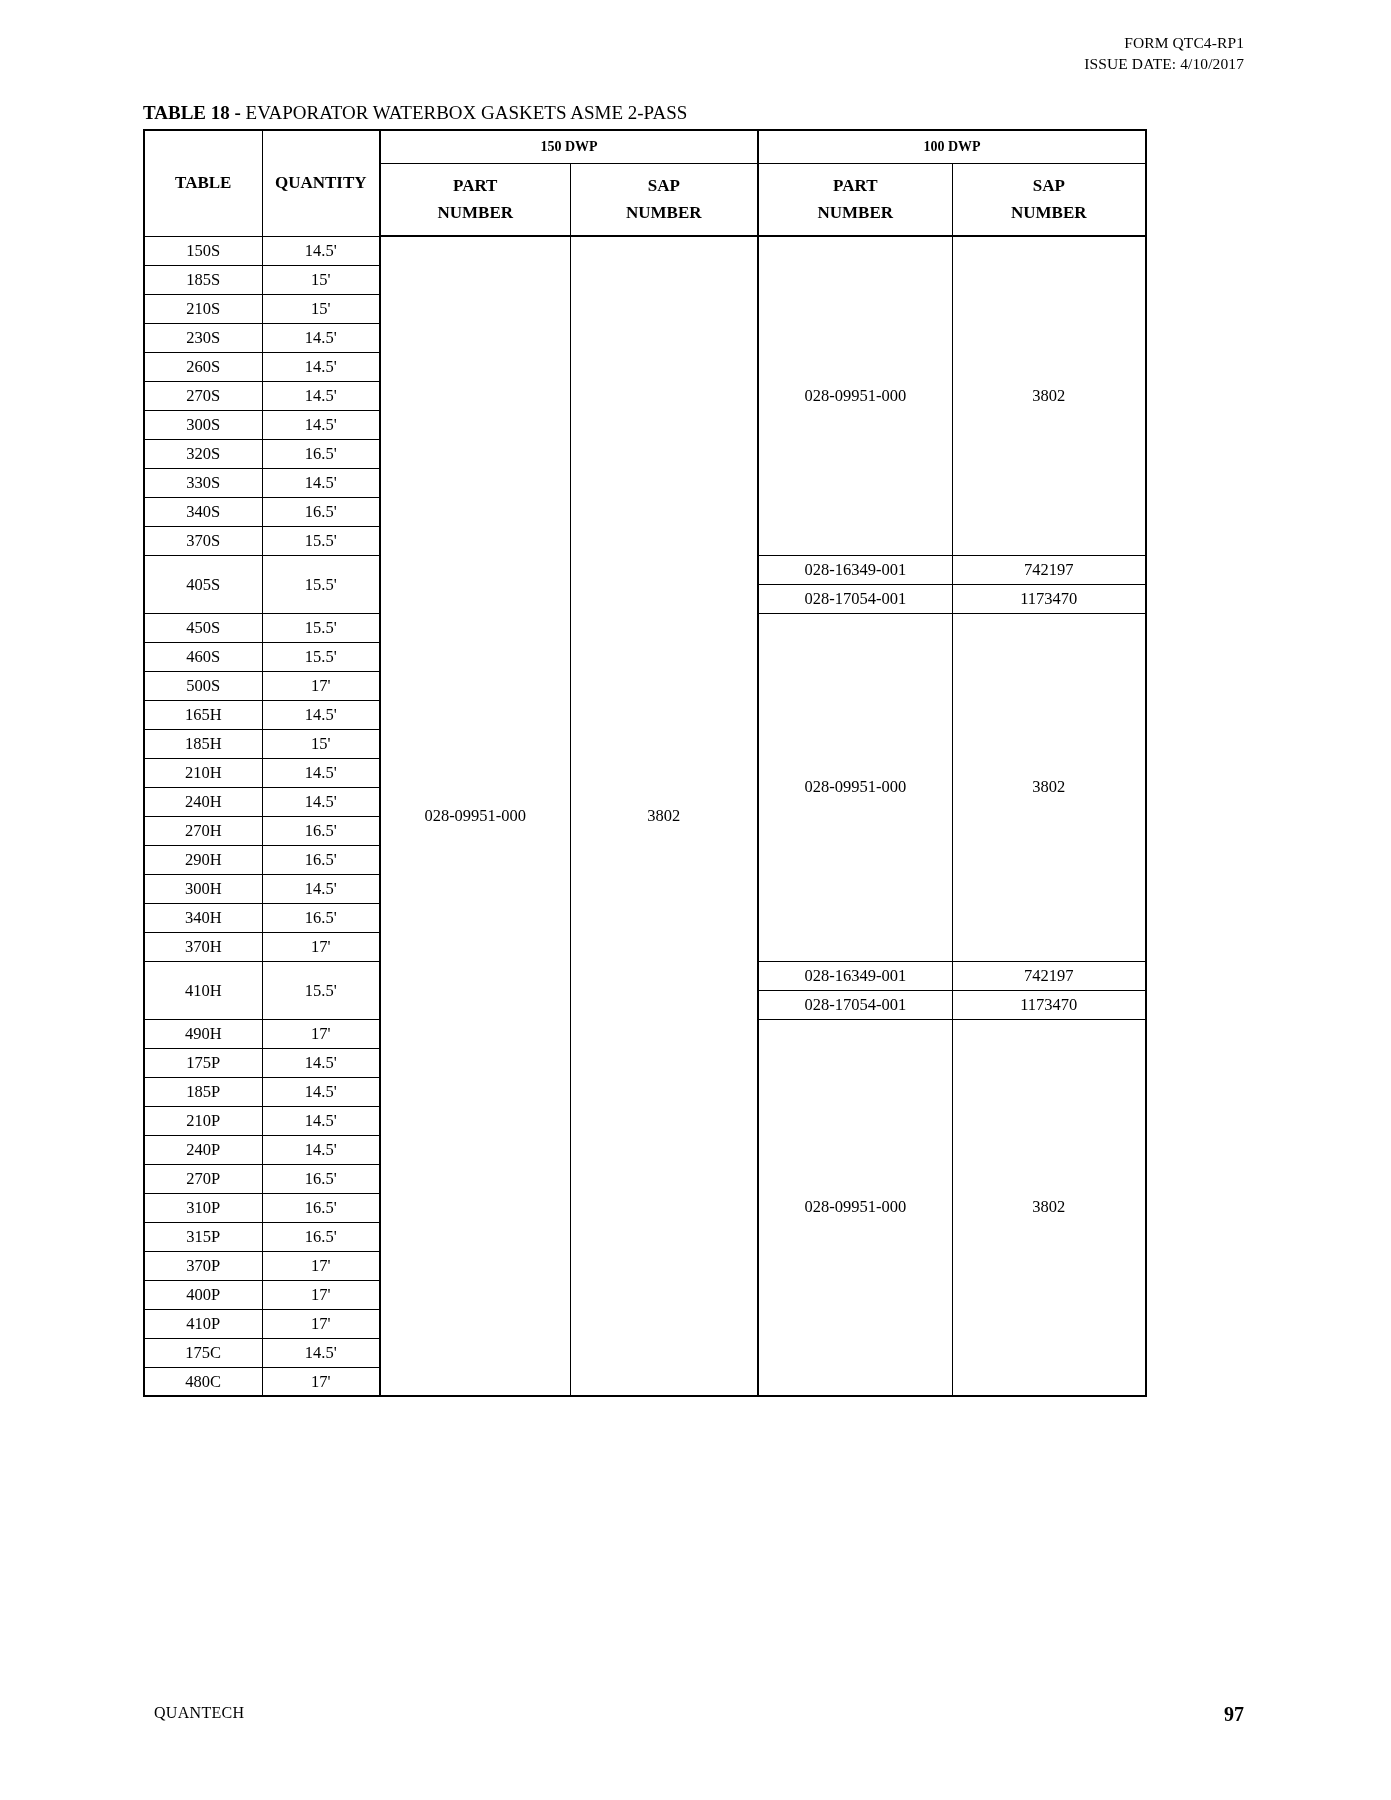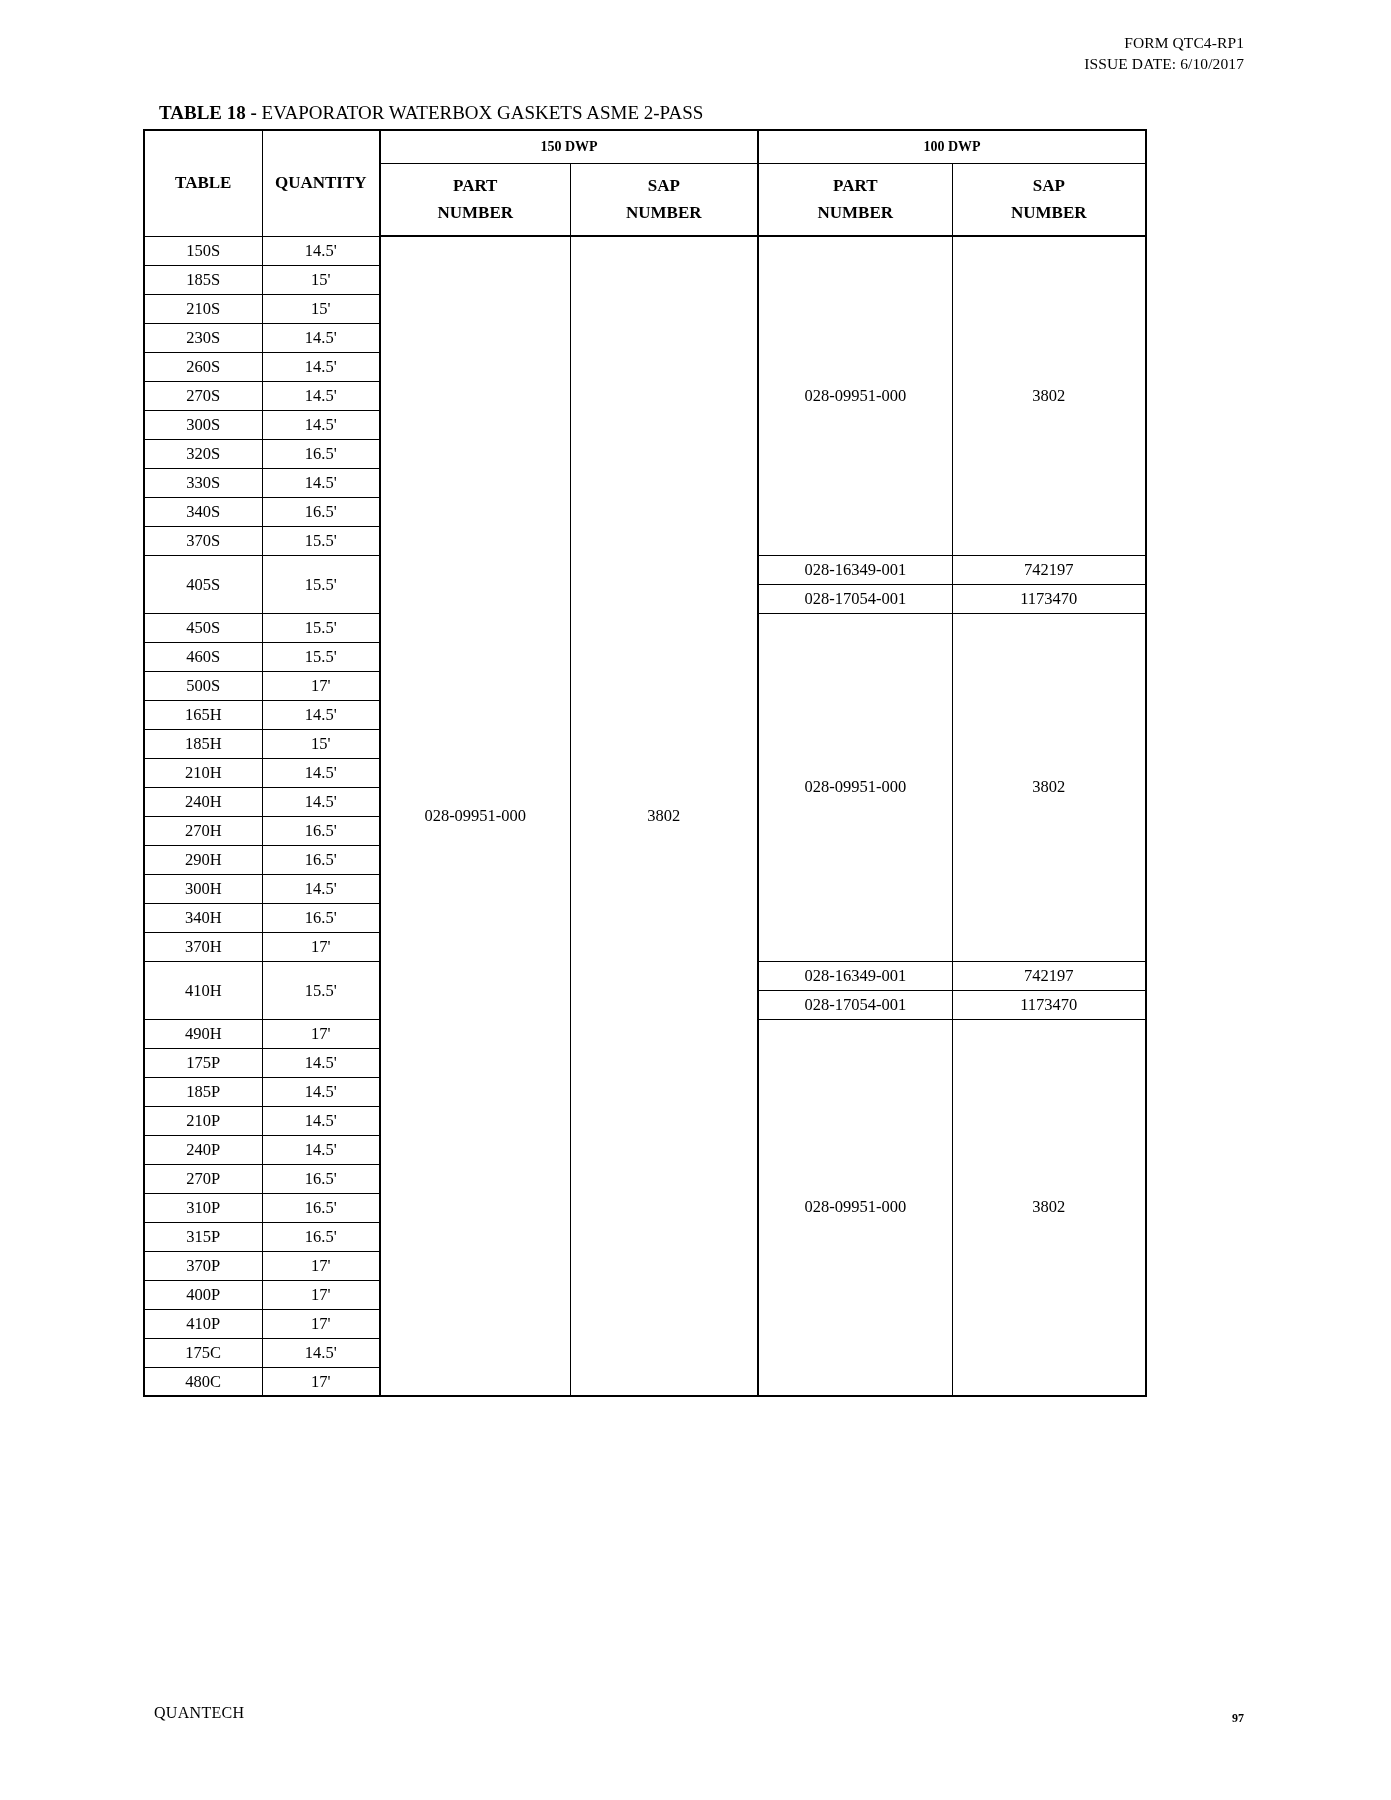--- a/index.html
+++ b/index.html
@@ -37,21 +37,20 @@
   }
 
   
   .table-caption {
     position: absolute;
     top: 101px;
     left: 143px;
     font-size: 19px;
     line-height: 24px;
     white-space: nowrap;
-    margin-left: 16px;
   }
   .table-caption .caption-label { font-weight: bold; }
   .table-caption .caption-text  { font-weight: normal; }
 
   
   .gasket-table {
     position: absolute;
     top: 129px;
     left: 143px;
     width: 1002px;
@@ -109,33 +108,33 @@
     position: absolute;
     left: 154px;
     bottom: 78px;
     font-size: 16px;
     letter-spacing: 0.3px;
   }
   .doc-footer-right {
     position: absolute;
     right: 147px;
     bottom: 74px;
-    font-size: 12px;
+    font-size: 20px;
     font-weight: bold;
     margin-top: 11px;
   }
 </style>
 </head>
 <body>
 
 <div class="page">
 
   <div class="doc-header">
     <div>FORM QTC4-RP1</div>
-    <div>ISSUE DATE: 6/10/2017</div>
+    <div>ISSUE DATE: 4/10/2017</div>
   </div>
 
   <div class="table-caption">
     <span class="caption-label">TABLE 18 - </span><span class="caption-text">EVAPORATOR WATERBOX GASKETS ASME 2-PASS</span>
   </div>
 
   <table class="gasket-table">
     <colgroup>
       <col class="c-model">
         <col class="c-qty">

